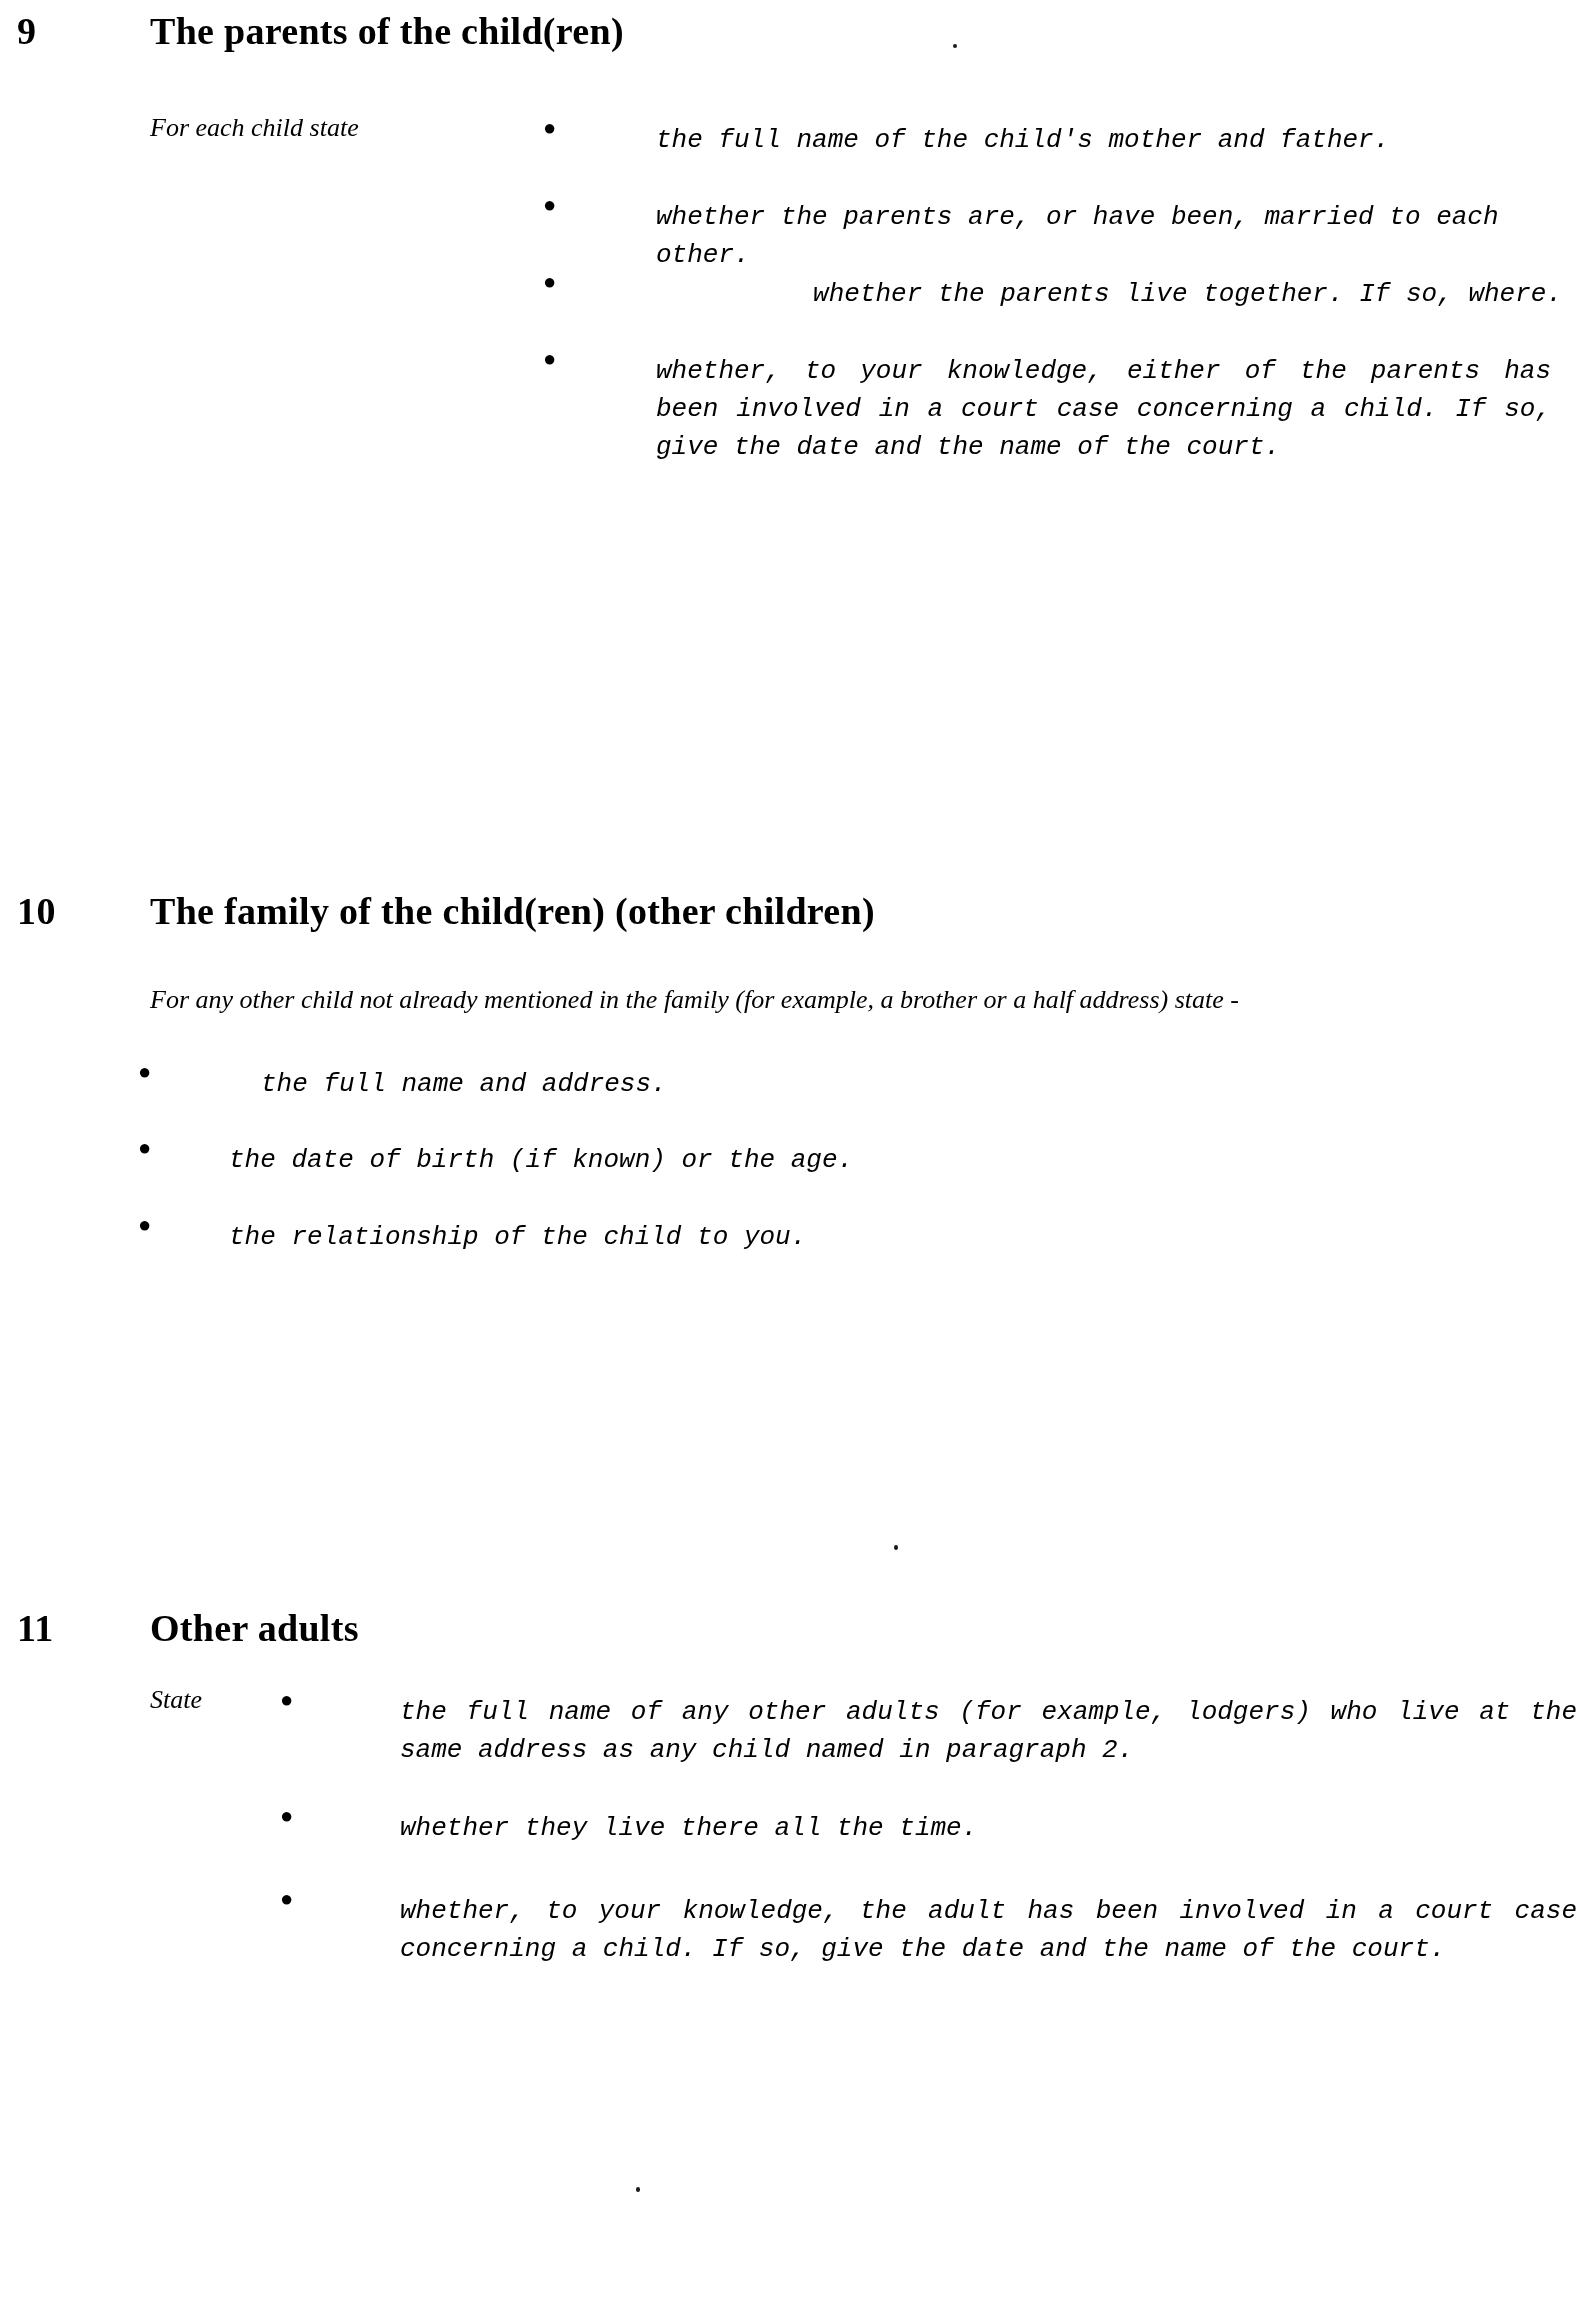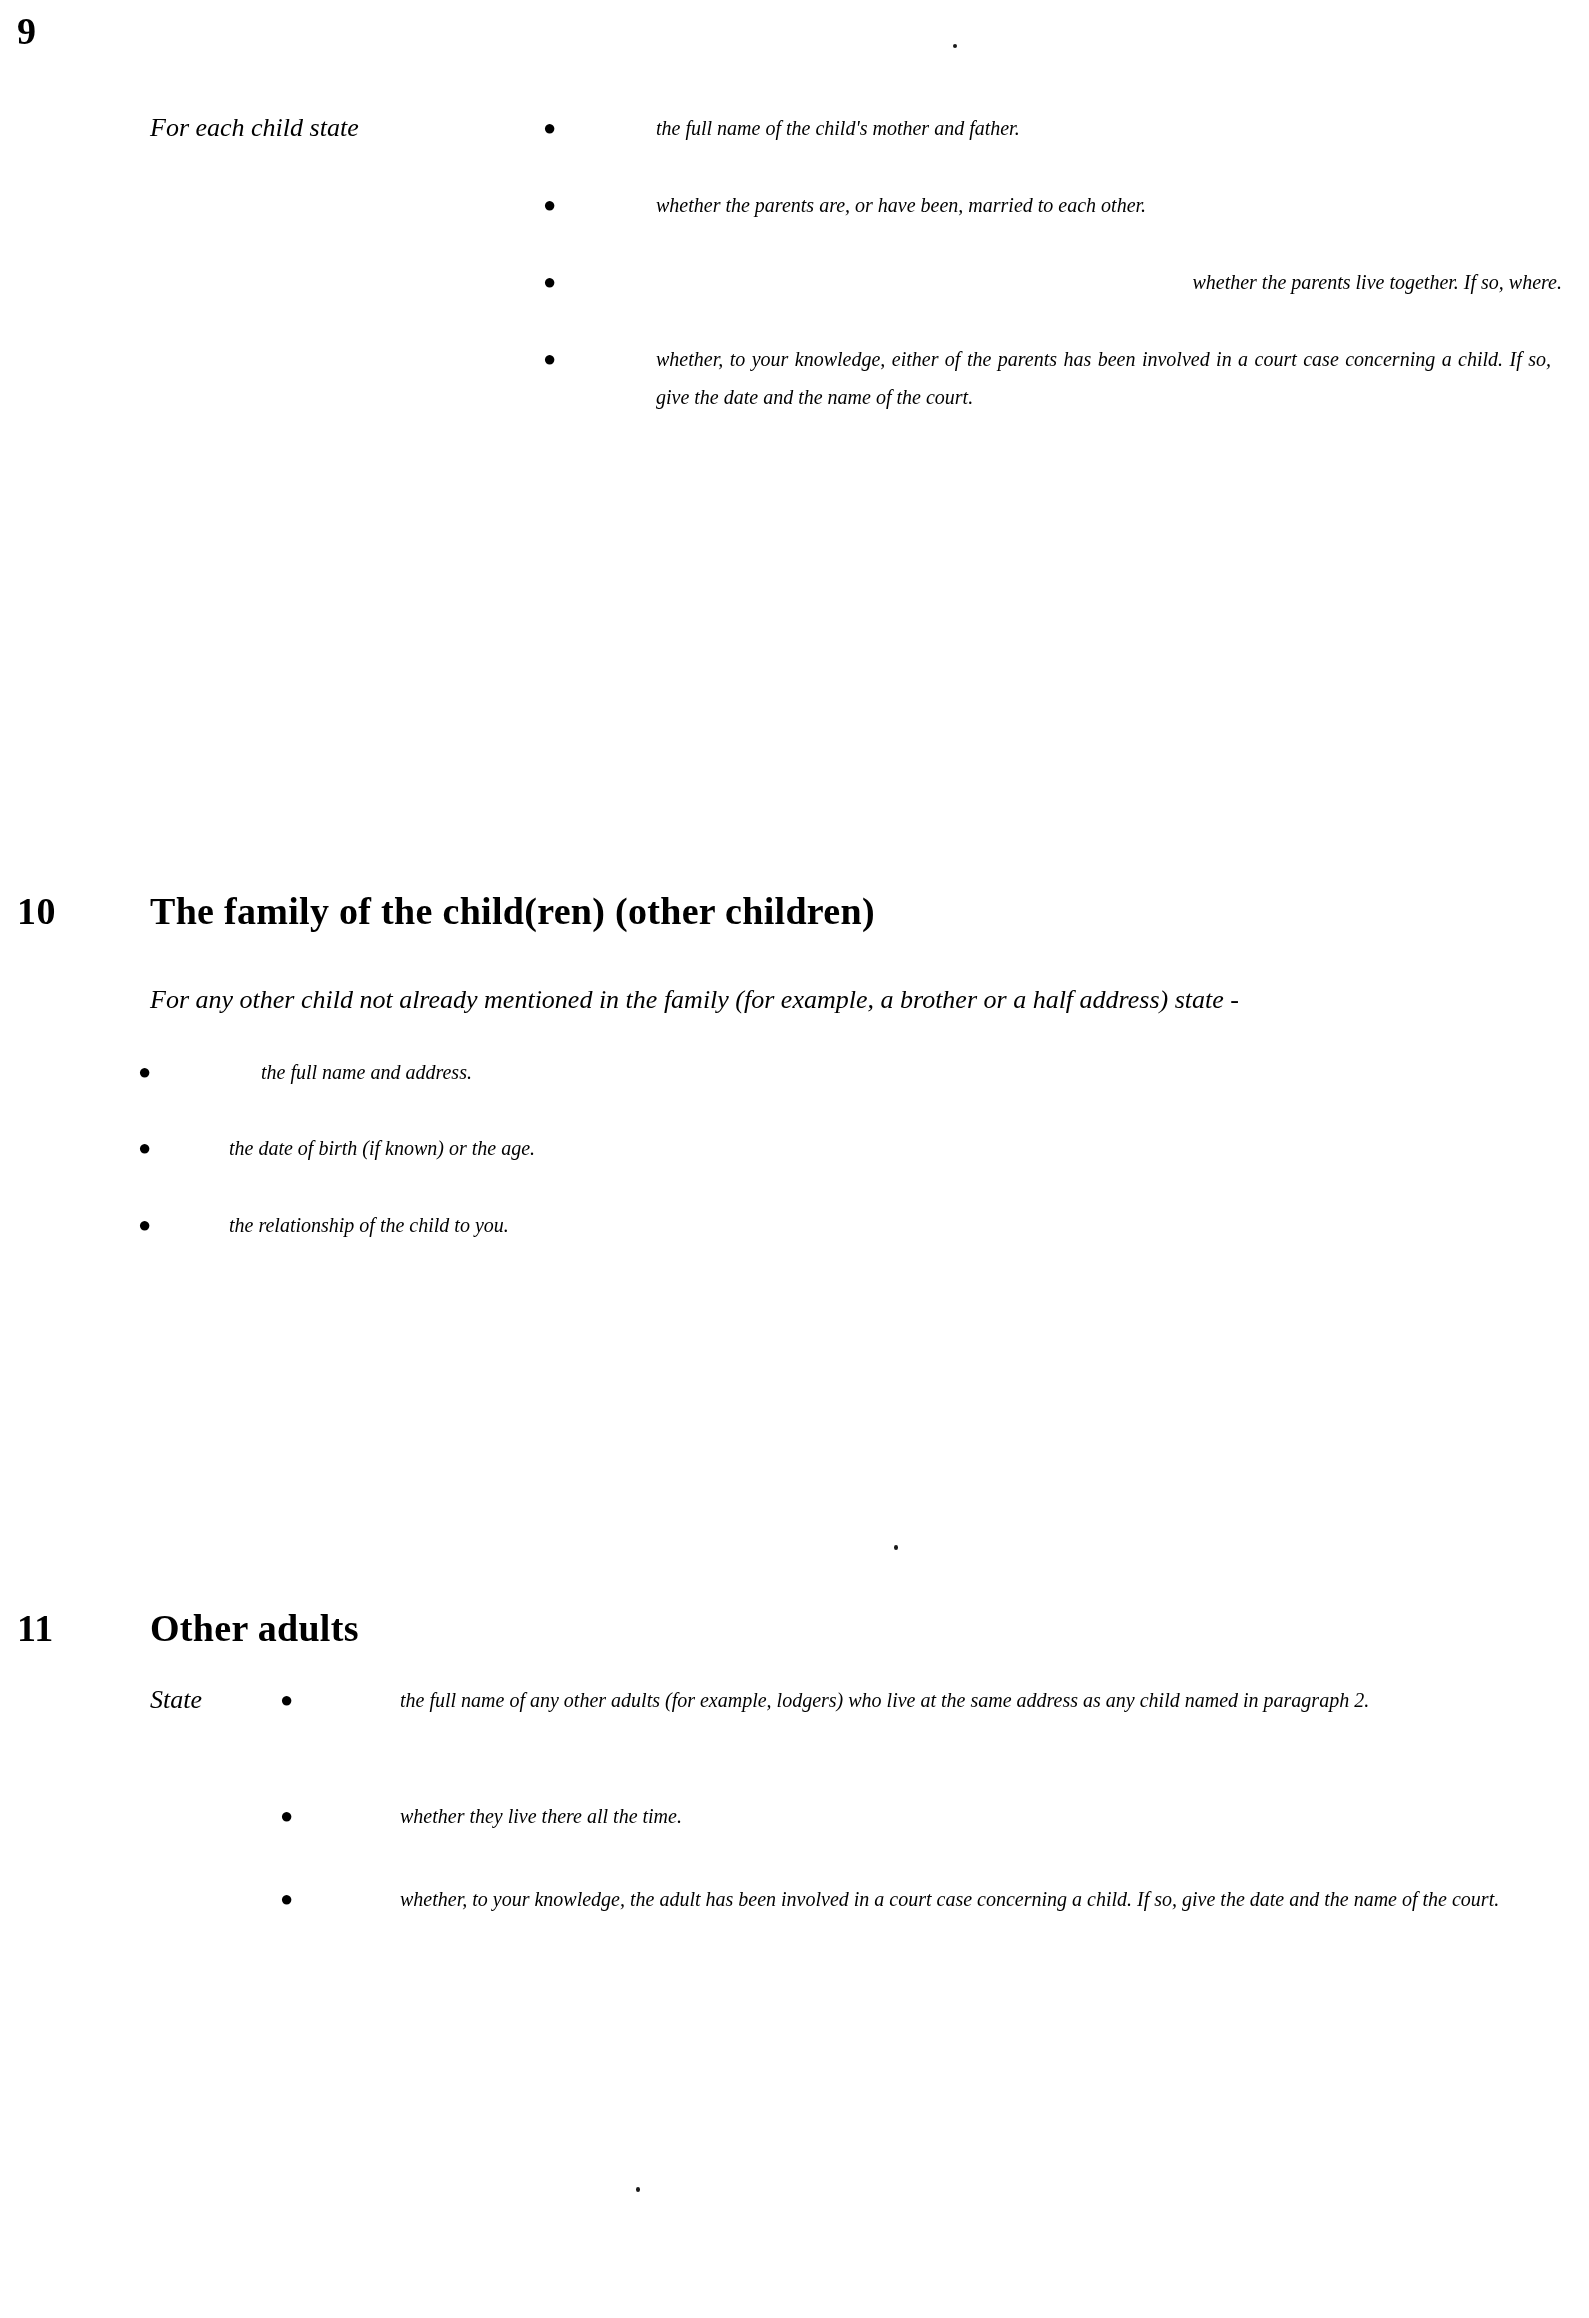--- a/index.html
+++ b/index.html
@@ -74,23 +74,24 @@
   }
   .bullet-dot {
     position: absolute;
     font-size: 22px;
     line-height: 38px;
     top: 0;
   }
   .bullet-text {
     position: absolute;
     font-style: italic;
-    font-size: 20px;
+    font-size: 26px;
     line-height: 38px;
-    top: 0;
+    top: 12px;
+    font-family: Liberation Mono, monospace;
   }
   .bullet-text.justify {
     text-align: justify;
     text-align-last: left;
   }
 
   
   .speck {
     position: absolute;
     background: #1a1a1a;
@@ -102,20 +103,21 @@
 
 <div class="page">
 
   <div class="speck" style="left:953px; top:44px; width:4.3px; height:4.3px;"></div>
   <div class="speck" style="left:894px; top:1545px; width:4.3px; height:5.1px;"></div>
   <div class="speck" style="left:636px; top:2187px; width:4.3px; height:5.1px;"></div>
 
   <div class="section" style="top:6.8px;">
     <div class="heading-row">
       <span class="sec-num">9</span>
+      <span class="sec-title">The parents of the child(ren)</span>
     </div>
   </div>
 
   <div class="lead-label" style="left:150px; top:109px; width:359px;">For each child state</div>
 
   <div class="bullet-row" style="left:0; top:109px; width:1590px; height:39px;">
     <span class="bullet-dot" style="left:543px;">●</span>
     <span class="bullet-text" style="left:656px; width:906px;">the full name of the child's mother and father.</span>
   </div>
 

